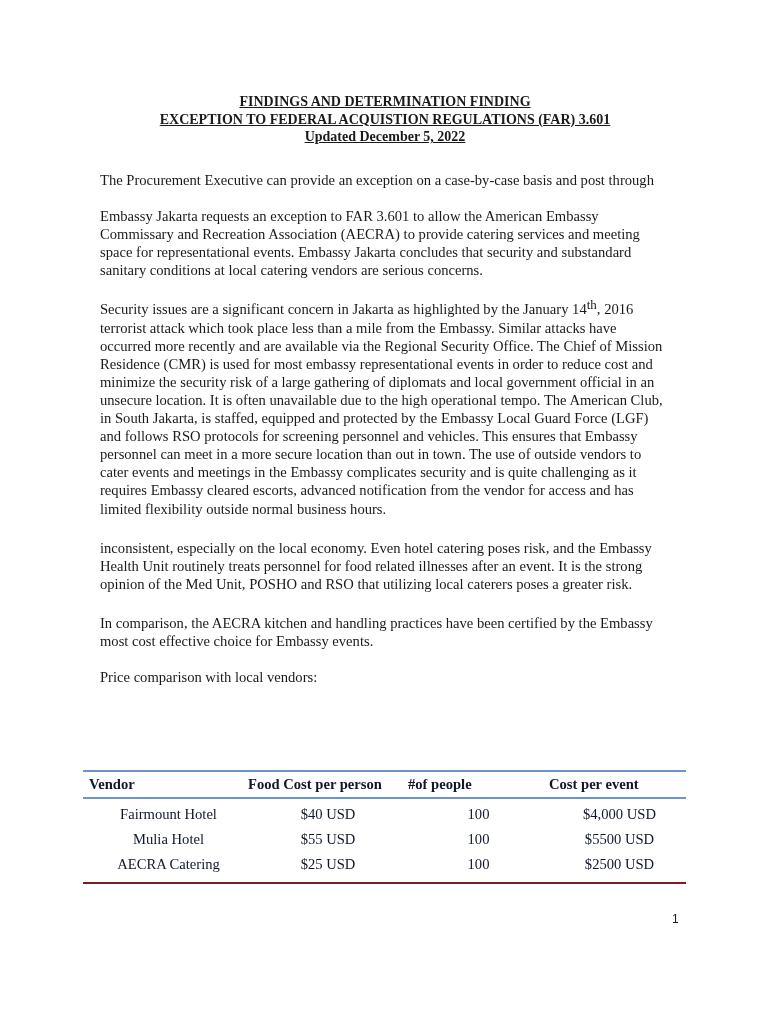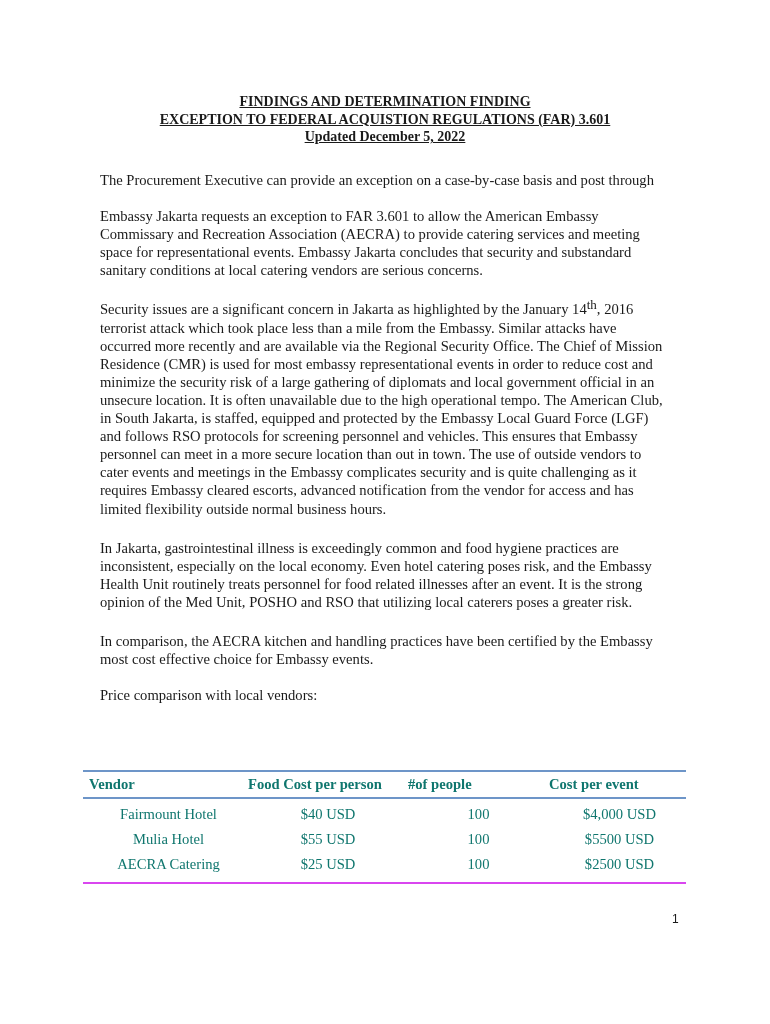--- a/index.html
+++ b/index.html
@@ -57,28 +57,28 @@
       position: absolute;
       left: 83px;
       top: 770px;
       width: 603px;
     }
     table {
       border-collapse: collapse;
       width: 603px;
       font-size: 14.6px;
       font-family: "Liberation Serif", "DejaVu Serif", serif;
-      color: #0f766e;
+      color: #0f172a;
     }
     thead tr {
       border-top: 2px solid #6d95c8;
       border-bottom: 2px solid #6d95c8;
     }
     tbody tr:last-child {
-      border-bottom: 2px solid #d946ef;
+      border-bottom: 2px solid #7f1d1d;
     }
     th {
       font-weight: bold;
       text-align: left;
       height: 25px;
       padding: 0;
     }
     td {
       height: 25px;
       padding: 0;
@@ -139,21 +139,20 @@
       <span class="ln">in South Jakarta, is staffed, equipped and protected by the Embassy Local Guard Force (LGF)</span>
       <span class="ln">and follows RSO protocols for screening personnel and vehicles.  This ensures that Embassy</span>
       <span class="ln">personnel can meet in a more secure location than out in town.  The use of outside vendors to</span>
       <span class="ln">cater events and meetings in the Embassy complicates security and is quite challenging as it</span>
       <span class="ln">requires Embassy cleared escorts, advanced notification from the vendor for access and has</span>
       <span class="ln">limited flexibility outside normal business hours.</span>
     </p>
     <div class="gap-lg"></div>
 
     <p class="para">
-      <span class="ln">In Jakarta, gastrointestinal illness is exceedingly common and food hygiene practices are</span>
       <span class="ln">inconsistent, especially on the local economy.  Even hotel catering poses risk, and the Embassy</span>
       <span class="ln">Health Unit routinely treats personnel for food related illnesses after an event.  It is the strong</span>
       <span class="ln">opinion of the Med Unit, POSHO and RSO that utilizing local caterers poses a greater risk.</span>
     </p>
     <div class="gap-lg"></div>
 
     <p class="para">
       <span class="ln">In comparison, the AECRA kitchen and handling practices have been certified by the Embassy</span>
       <span class="ln">most cost effective choice for Embassy events.</span>
     </p>

